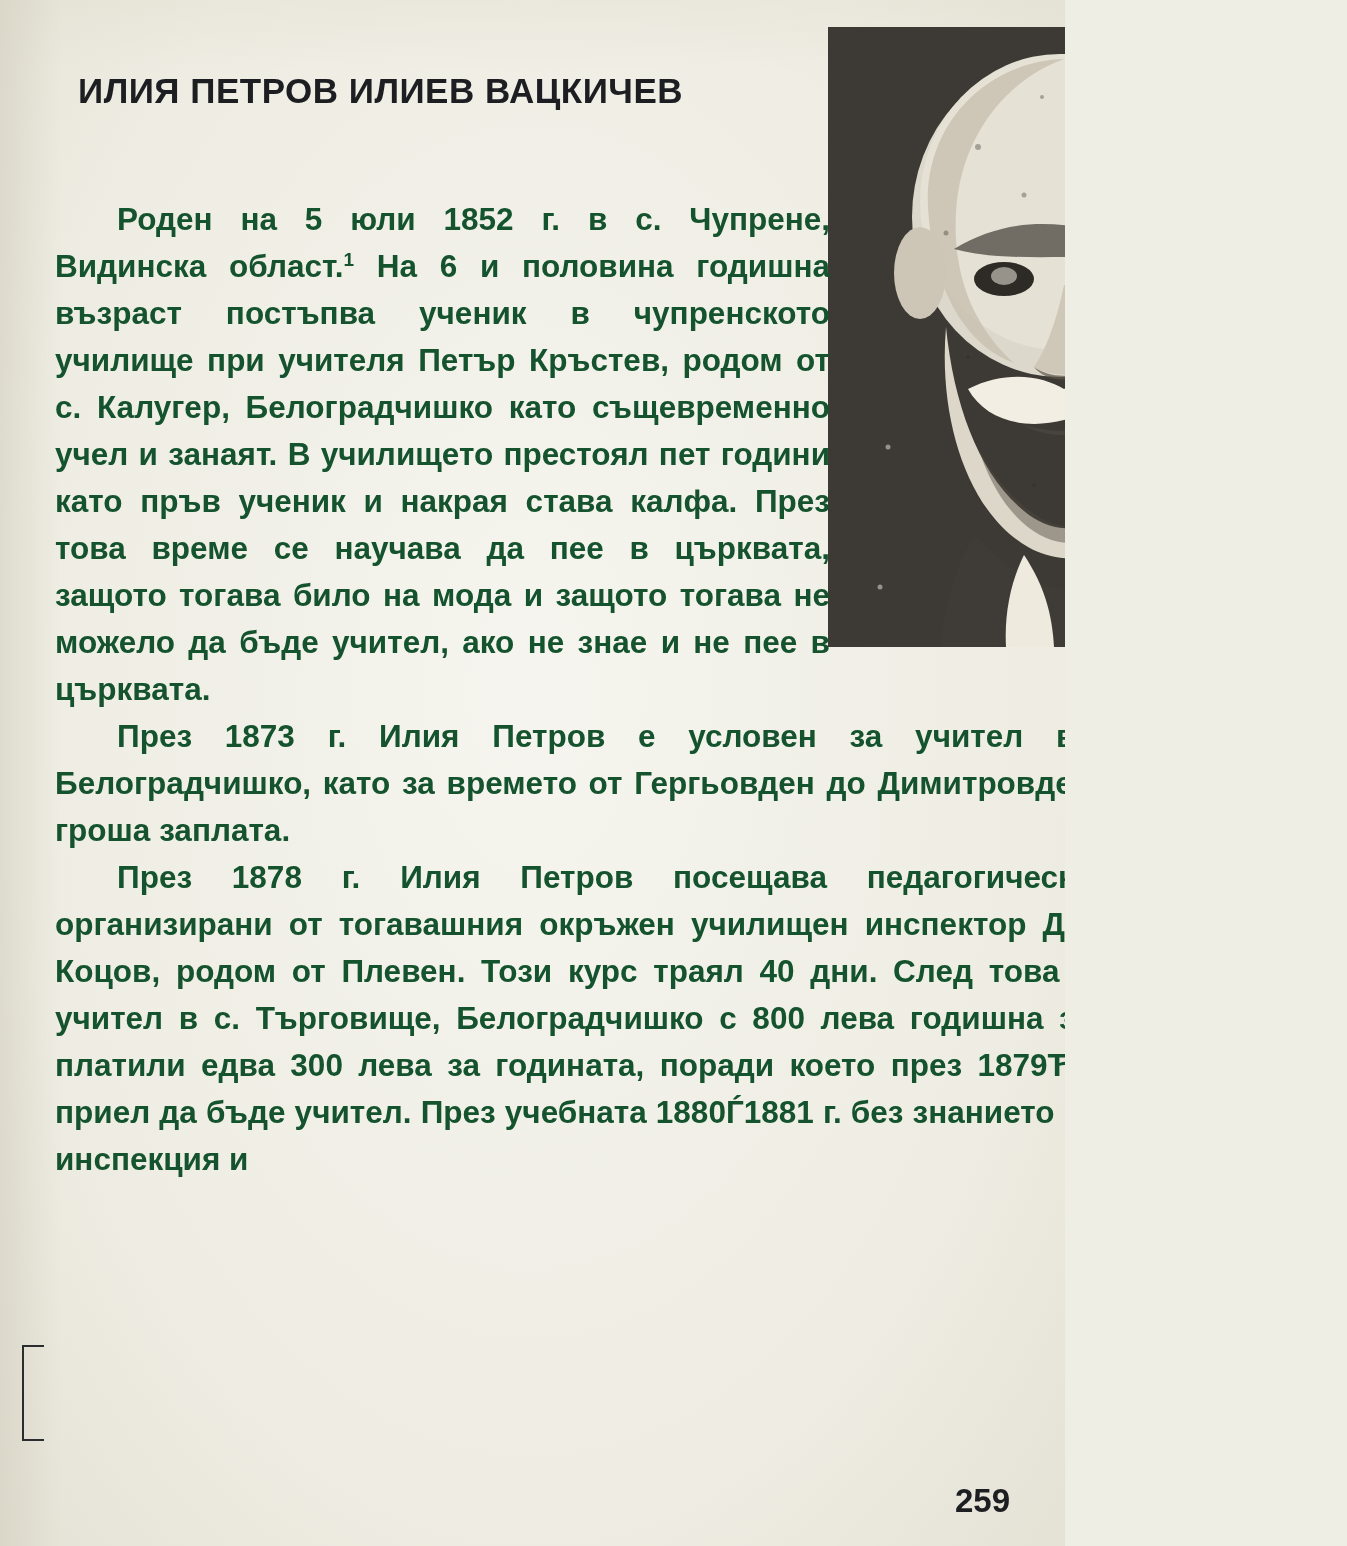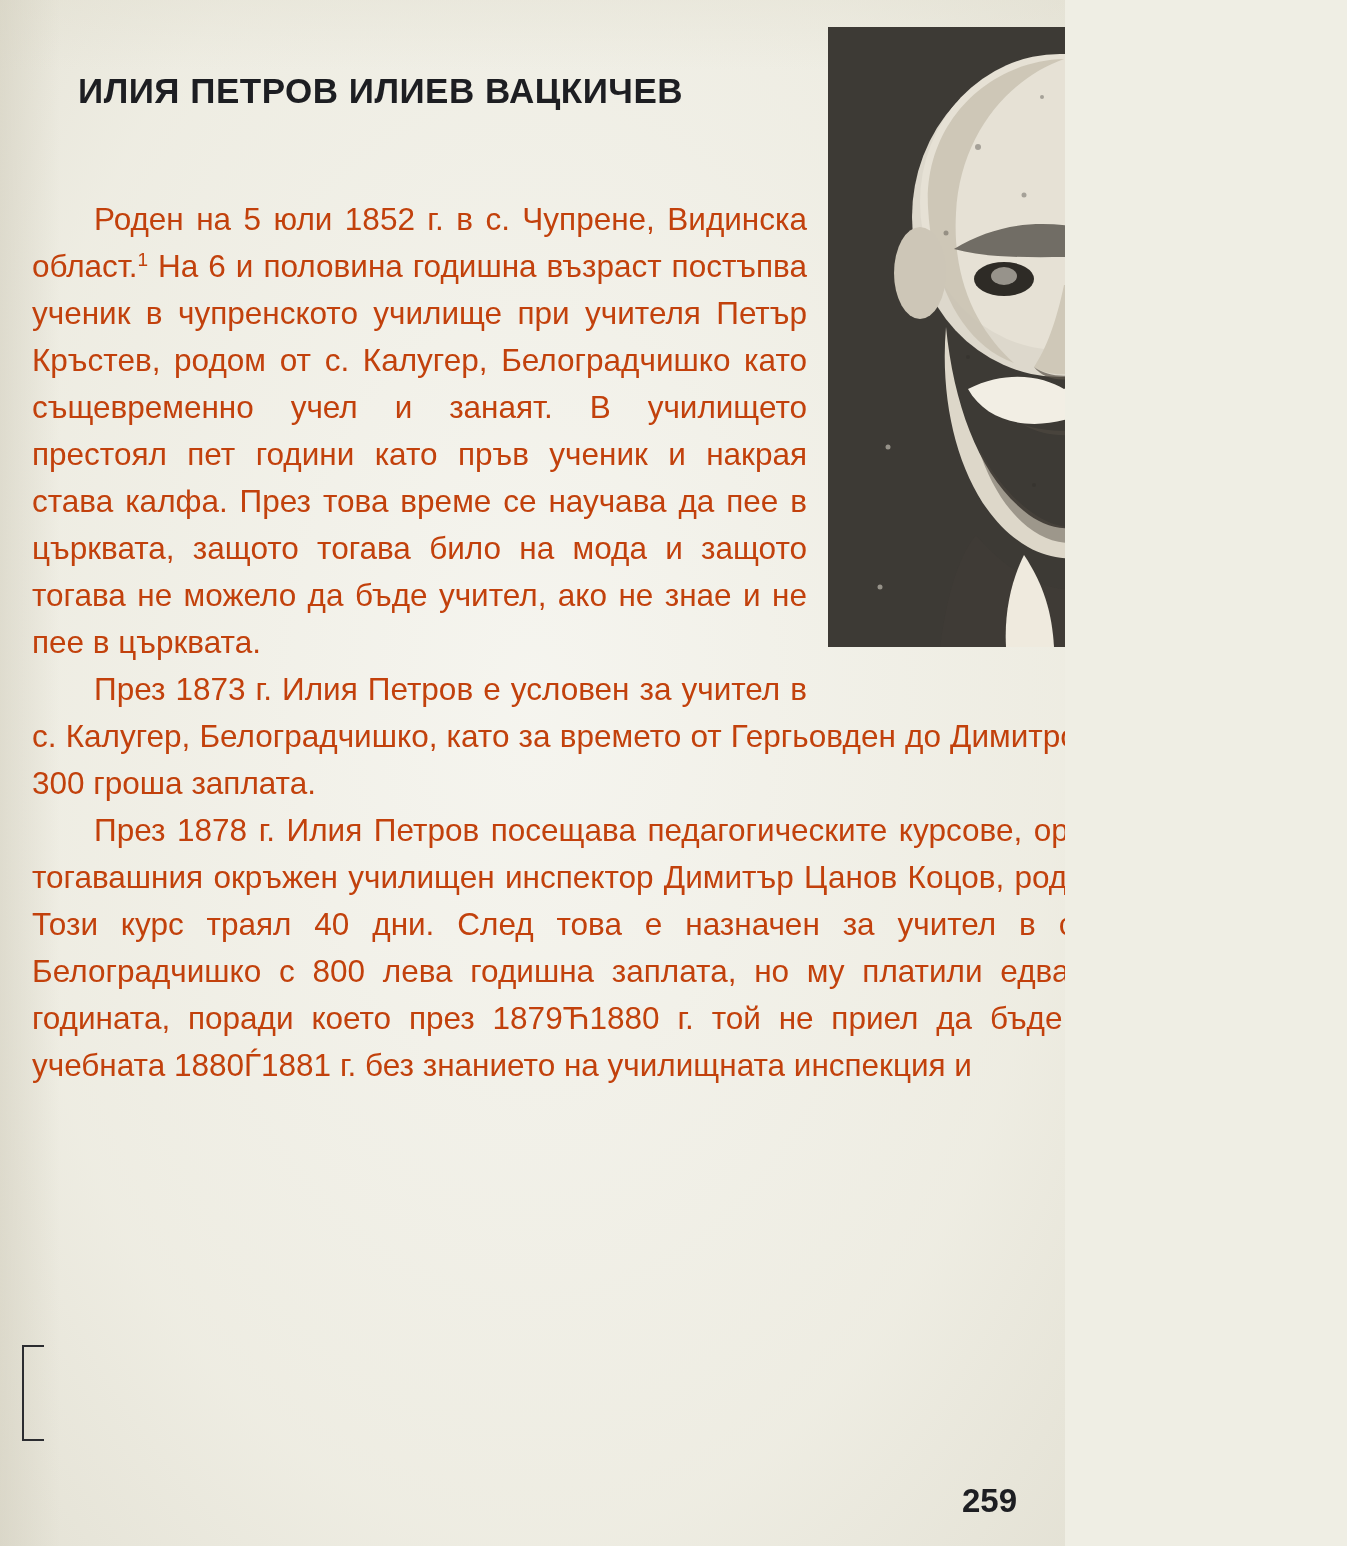--- a/index.html
+++ b/index.html
@@ -42,28 +42,29 @@
     left: 828px;
     top: 27px;
     width: 456px;
     height: 620px;
     background: #3a3733;
     overflow: hidden;
   }
   .portrait svg { display: block; }
   .article {
     position: absolute;
-    left: 32px;
+    left: 55px;
     top: 196px;
     width: 1245px;
     font-size: 31.5px;
     line-height: 47px;
     text-align: justify;
     text-justify: inter-word;
-    color: #c2410c;
+    color: #14532d;
+    font-weight: bold;
   }
   .article p {
     margin: 0;
     text-indent: 62px;
   }
   
   .wrap-shape {
     float: right;
     width: 470px;
     height: 472px;
@@ -85,21 +86,21 @@
     top: 1345px;
     border-right: none;
   }
   .bracket-right {
     left: 1270px;
     top: 1345px;
     border-left: none;
   }
   .page-number {
     position: absolute;
-    right: 48px;
+    right: 55px;
     bottom: 26px;
     font-size: 33px;
     font-weight: bold;
     color: #1d1e22;
   }
 </style>
 </head>
 <body>
 
 <div class="page">

